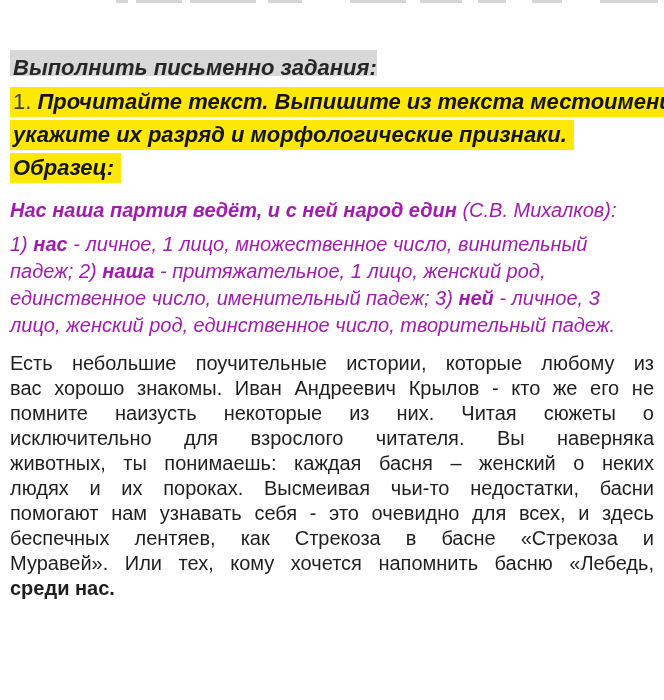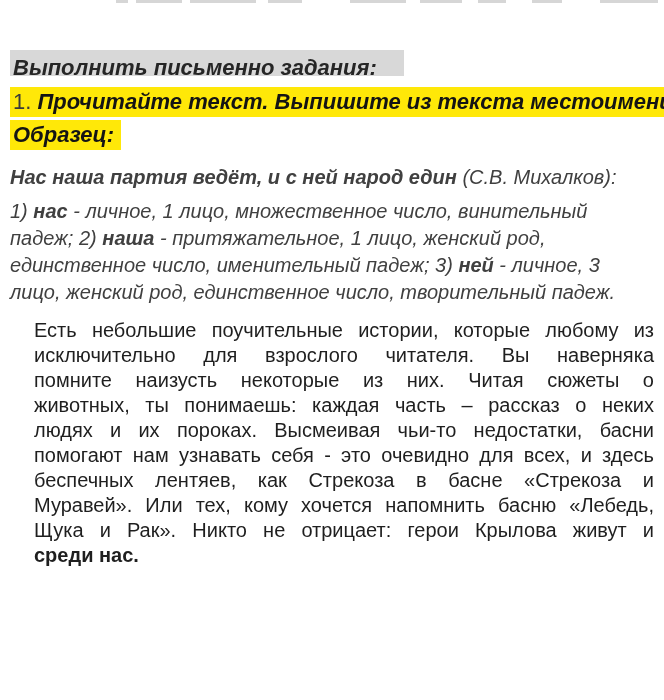--- a/index.html
+++ b/index.html
@@ -22,51 +22,51 @@
   .crop-fragments i {
     position: absolute; top: 0; height: 3px;
     background: #d6d6d6; display: block;
   }
 
   
   .header-line { line-height: 32px; white-space: nowrap; }
   .gray-hl {
     font-size: 22px; font-weight: bold; font-style: italic; color: #262626;
     background: linear-gradient(#d8d8d8, #d8d8d8) no-repeat 0 0 / 100% 84%;
-    padding: 5px 27px 1px 3px;
+    padding: 5px 0 1px 3px;
   }
 
   
   .task-line { line-height: 31px; white-space: nowrap; }
   .yellow-hl {
     font-size: 22px; font-weight: bold; font-style: italic; color: #141414;
     background: #ffe808;
     padding: 2px 7px 3px 3px;
   }
   .task-num { font-style: normal; font-weight: 400; color: #3a3a3a; }
 
   
   .example-block {
     margin-top: 12px;
-    color: #404040;
+    color: #a21caf;
     font-style: italic;
     font-size: 20px;
     line-height: 27px;
   }
   .example-heading { margin-bottom: 7px; }
   .seg-bold { font-weight: bold; }
 
   
   .body-block {
     margin-top: 12px;
     color: #1f1f1f;
     font-size: 20px;
     line-height: 25px;
   }
-  .jline { text-align: justify; text-align-last: justify; margin-left: 24px; }
+  .jline { text-align: justify; text-align-last: justify; }
   .jline.last { text-align-last: left; font-weight: bold; }
 </style>
 </head>
 <body>
 
 <div class="page">
 
   <div class="crop-fragments">
     <i style="left:116px;width:12px"></i>
     <i style="left:136px;width:46px"></i>
@@ -80,36 +80,39 @@
   </div>
 
   <div class="header-line">
     <span class="gray-hl">Выполнить письменно задания:</span>
   </div>
 
   <div class="task-line">
     <span class="yellow-hl"><span class="task-num">1.</span> <span>Прочитайте текст. Выпишите из текста местоимения,</span></span>
   </div>
 
+  <div class="task-line">
+    <span class="yellow-hl">укажите их разряд и морфологические признаки.</span>
+  </div>
 
   <div class="task-line">
     <span class="yellow-hl">Образец:</span>
   </div>
 
   <div class="example-block">
     <div class="example-heading"><span class="seg-bold">Нас наша партия ведёт, и с ней народ един</span><span> (С.В. Михалков):</span></div>
     <div class="example-body"><span>1) </span><span class="seg-bold">нас</span><span> - личное, 1 лицо, множественное число, винительный падеж; 2) </span><span class="seg-bold">наша</span><span> - притяжательное, 1 лицо, женский род, единственное число, именительный падеж; 3) </span><span class="seg-bold">ней</span><span> - личное, 3 лицо, женский род, единственное число, творительный падеж.</span></div>
   </div>
 
   <div class="body-block">
       <div class="jline">Есть небольшие поучительные истории, которые любому из</div>
+      <div class="jline">вас хорошо знакомы. Иван Андреевич Крылов - кто же его не</div>
+      <div class="jline">помните наизусть некоторые из них. Читая сюжеты о</div>
       <div class="jline">исключительно для взрослого читателя. Вы наверняка</div>
-      <div class="jline">помните наизусть некоторые из них. Читая сюжеты о</div>
-      <div class="jline">животных, ты понимаешь: каждая часть – рассказ о неких</div>
+      <div class="jline">животных, ты понимаешь: каждая басня – женский о неких</div>
       <div class="jline">людях и их пороках. Высмеивая чьи-то недостатки, басни</div>
       <div class="jline">помогают нам узнавать себя - это очевидно для всех, и здесь</div>
       <div class="jline">беспечных лентяев, как Стрекоза в басне «Стрекоза и</div>
       <div class="jline">Муравей». Или тех, кому хочется напомнить басню «Лебедь,</div>
-      <div class="jline">Щука и Рак». Никто не отрицает: герои Крылова живут и</div>
       <div class="jline last">среди нас.</div>
     </div>
 
 </div>
 
 </body></html>

